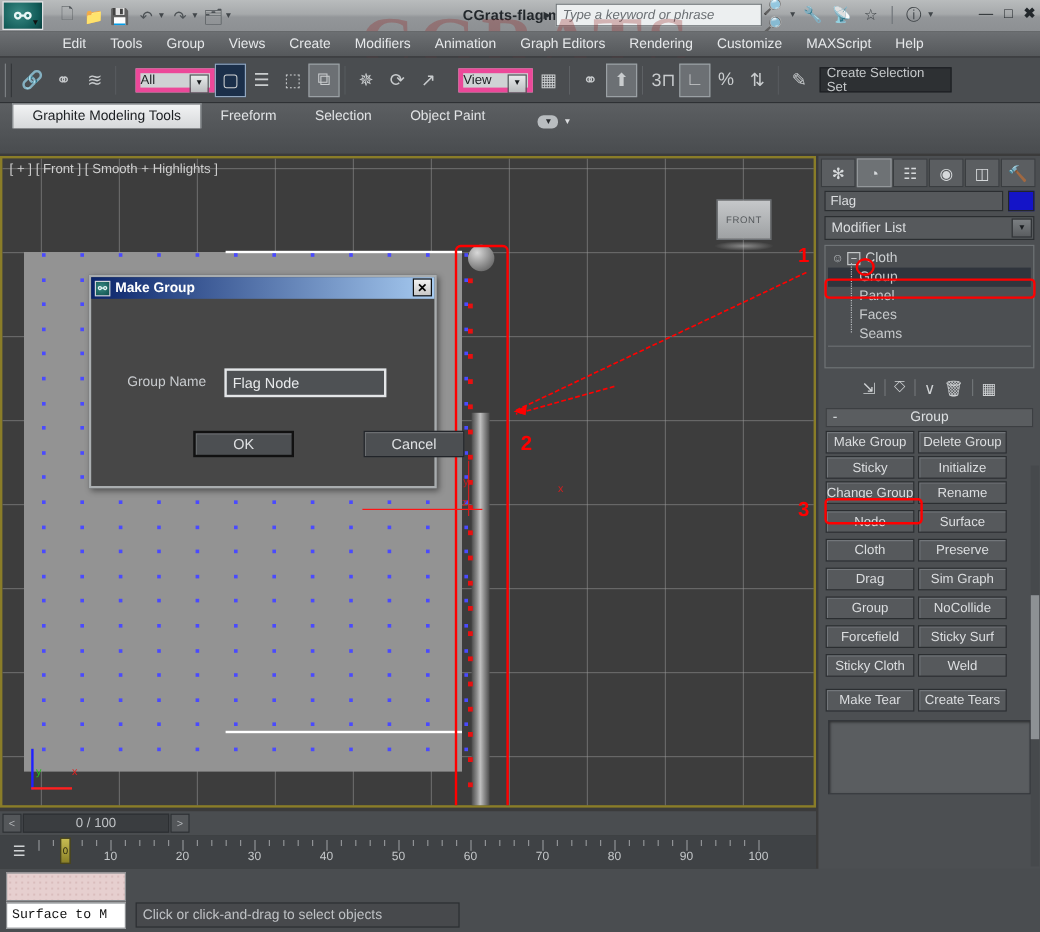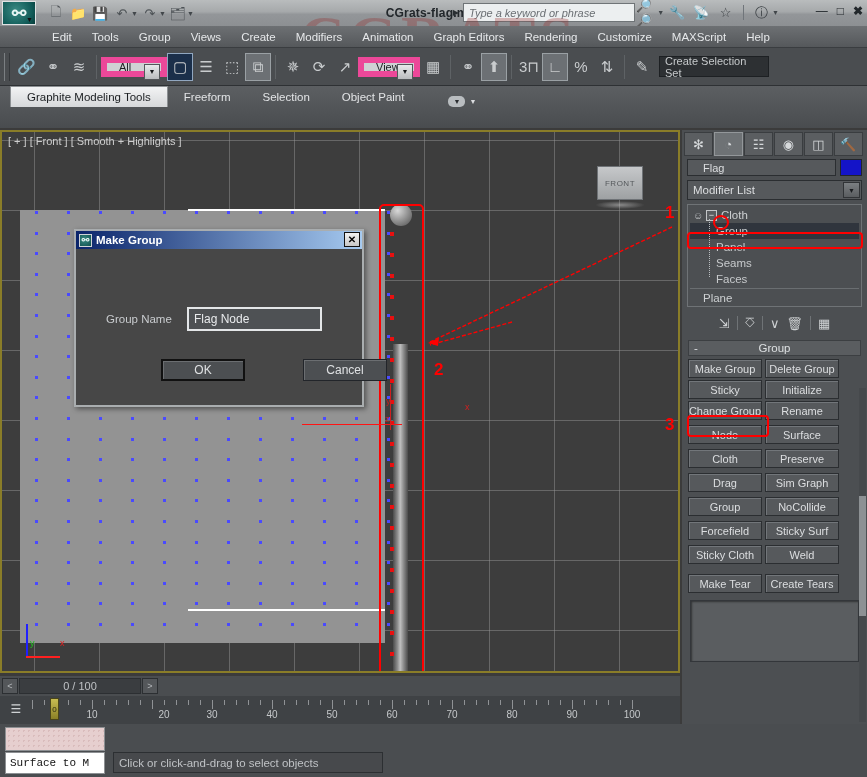--- a/index.html
+++ b/index.html
@@ -80,22 +80,22 @@
   }
   .grip { width:6px;height:28px;border-left:1px solid #7b7f82;border-right:1px solid #34373a; margin-right:4px;}
   .tbtn {
     width:26px;height:28px;display:flex;align-items:center;justify-content:center;
     color:#c9ccce; font-size:15px; position:relative;
   }
   .tbtn.on { background:#1b2f4a; border:1px solid #91a7c0; }
   .tbtn.on2 { background:#6c7074; border:1px solid #9aa0a4; }
   .tbsep { width:1px;height:24px;background:#35383b;border-right:1px solid #5e6265;margin:0 4px; }
   .combo {
-    height:20px; background:#cfd2d4; border:6px solid #ec4899; color:#1c1f22;
-    display:flex; align-items:center; padding-left:12px; font-size:11px; position:relative;
+    height:20px; background:#cfd2d4; border:4px solid #ec4899; color:#1c1f22;
+    display:flex; align-items:center; padding-left:0; font-size:11px; position:relative;margin-left:12px;
   }
   .combo .arw {
     position:absolute; right:1px; top:1px; width:16px; height:16px;
     background:linear-gradient(#e8eaeb,#b9bcbe); border:1px solid #53575a;
     display:flex;align-items:center;justify-content:center;font-size:7px;color:#15181b;
   }
   .txtbox {
     height:21px; background:#2d3033; border:1px solid #1d2023; color:#c6c9cb;
     display:flex; align-items:center; padding:0 5px; font-size:11px;
   }
@@ -217,21 +217,21 @@
   }
   .cptabs { display:flex; height:26px; gap:1px; padding:2px 2px 0; }
   .cptab {
     width:29px; height:24px; background:#5b5e61; border:1px solid #3a3d40;
     display:flex;align-items:center;justify-content:center; color:#d6d9db; font-size:13px;
   }
   .cptab.active { background:#6e7275; border-color:#93979a; }
   .namerow { display:flex; align-items:center; gap:4px; padding:3px 5px 0; }
   .namefield {
     flex:1; height:17px; background:#56595c; border:1px solid #2b2e31;
-    color:#dcdee0; font-size:11px; display:flex;align-items:center; padding-left:15px;
+    color:#dcdee0; font-size:11px; display:flex;align-items:center; padding-left:4px;
   }
   .swatch { width:22px;height:17px; background:#1414c8; border:1px solid #22252a; }
   .modlistrow { padding:4px 5px 2px; }
   .modlist {
     height:20px; background:#56595c; border:1px solid #2b2e31; position:relative;
     color:#dcdee0; font-size:11.5px; display:flex;align-items:center;padding-left:5px;
   }
   .modlist .arw {
     position:absolute; right:1px; top:1px; width:17px;height:16px;
     background:linear-gradient(#7b7f82,#5a5d60); border:1px solid #313437;
@@ -812,29 +812,26 @@
         <span class="plusbox">−</span>
         <span>Cloth</span>
       </div>
       <div class="srow sel">
         <span class="substack">Group</span>
       </div>
       <div class="srow">
         <span class="substack">Panel</span>
       </div>
       <div class="srow">
+        <span class="substack">Faces</span>
+      </div>
+      <div class="srow">
         <span class="substack">Seams</span>
       </div>
-      <div class="srow">
-        <span class="substack">Faces</span>
-      </div>
       <div class="stackdiv"></div>
-      <div class="srow">
-        <span style="padding-left:11px;">Plane</span>
-      </div>
 
       <div style="position:absolute;left:21px;top:14px;width:1px;height:58px;border-left:1px dotted #b9bdc0;"></div>
     </div>
 
     <div class="stacktools">
       <span>⇲</span>
       <span class="stsep"></span>
       <span>⎏</span>
       <span class="stsep"></span>
       <span>∨</span>
@@ -936,21 +933,21 @@
         <div class="tick" style="left:504.0px;height:5px;"></div>
         <div class="tick" style="left:516.0px;height:5px;"></div>
         <div class="tick" style="left:528.0px;height:5px;"></div>
         <div class="tick" style="left:540.0px;height:9px;"></div>
         <div class="tick" style="left:552.0px;height:5px;"></div>
         <div class="tick" style="left:564.0px;height:5px;"></div>
         <div class="tick" style="left:576.0px;height:5px;"></div>
         <div class="tick" style="left:588.0px;height:5px;"></div>
         <div class="tick" style="left:600.0px;height:9px;"></div>
         <div class="tlabel" style="left:60.0px;">10</div>
-        <div class="tlabel" style="left:132px;">20</div>
+        <div class="tlabel" style="left:120.0px;">20</div>
         <div class="tlabel" style="left:180.0px;">30</div>
         <div class="tlabel" style="left:240.0px;">40</div>
         <div class="tlabel" style="left:300.0px;">50</div>
         <div class="tlabel" style="left:360.0px;">60</div>
         <div class="tlabel" style="left:420.0px;">70</div>
         <div class="tlabel" style="left:480.0px;">80</div>
         <div class="tlabel" style="left:540.0px;">90</div>
         <div class="tlabel" style="left:600.0px;">100</div>
       </div>
     <div class="slider-handle">

